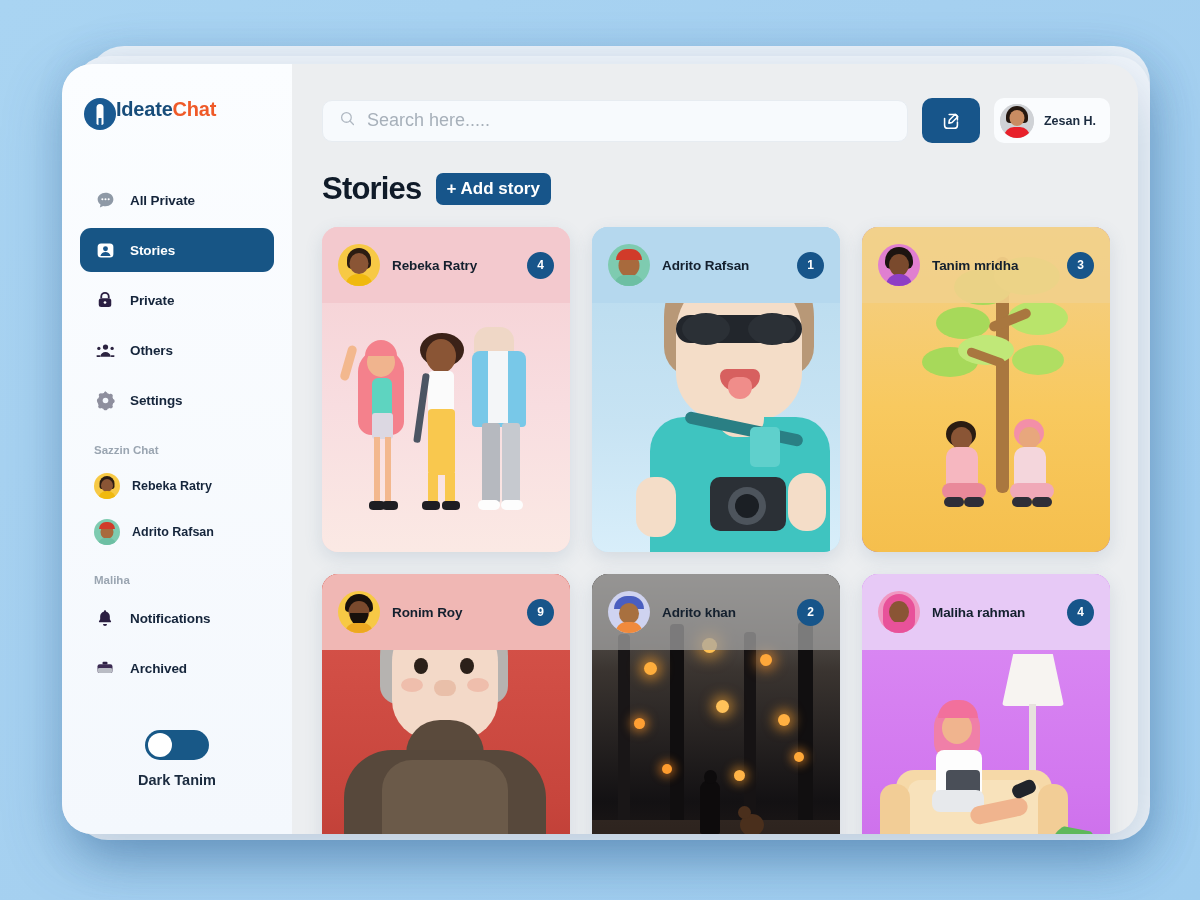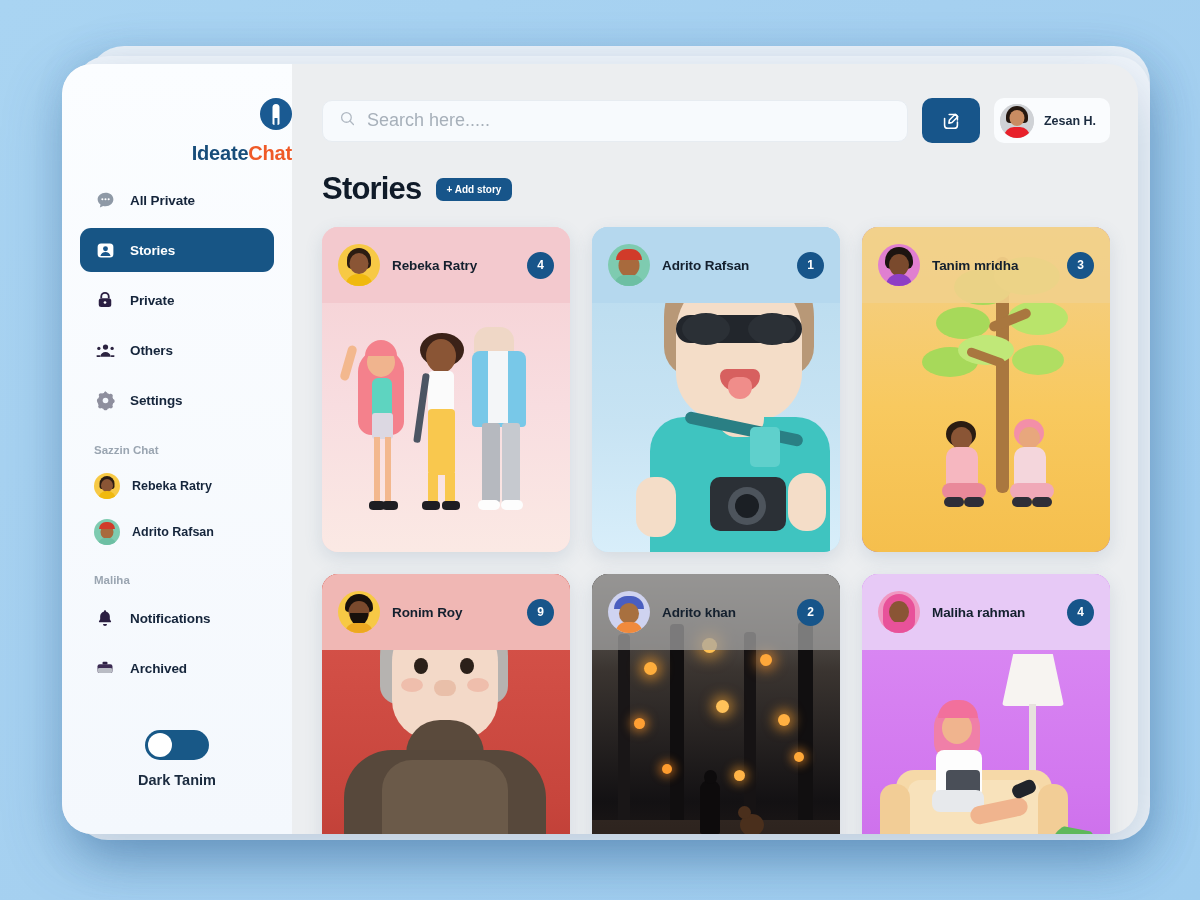--- a/index.html
+++ b/index.html
@@ -37,21 +37,21 @@
 
   
   .sidebar {
     width: 230px; flex: 0 0 230px; height: 100%;
     background: linear-gradient(180deg,#fbfdff 0%, #f4f8fd 100%);
     border-radius: 30px 0 0 30px;
     padding: 34px 0 0 0;
     position: relative;
     display: flex; flex-direction: column;
   }
-  .brand { display: flex; align-items: flex-end; gap: 12px; padding: 0 0 0 22px; height: 46px; flex-direction: column; }
+  .brand { display: flex; align-items: flex-start; padding: 0 0 0 22px; height: 46px; }
   .brand-logo {
     width: 32px; height: 32px; border-radius: 50%;
     background: #1a5a92; position: relative; flex: 0 0 32px;
   }
   .brand-logo:after {
     content: ""; position: absolute; left: 50%; top: 6px;
     transform: translateX(-50%);
     width: 7px; height: 21px; border-radius: 4px 4px 2px 2px;
     background: #fff;
   }
@@ -115,21 +115,21 @@
     height: 45px; background: #fafcfe; border-radius: 10px; padding: 0 14px 0 6px;
     display: flex; align-items: center; gap: 10px; cursor: pointer;
   }
   .profile .name { font-size: 12.5px; font-weight: 700; color: #1b2b3f; white-space: nowrap; }
   .p-av { width: 34px; height: 34px; border-radius: 50%; overflow: hidden; position: relative; background: #d8d8d8; }
 
   .page-head { display: flex; align-items: center; gap: 14px; margin: 28px 0 20px; }
   .page-title { font-size: 31px; font-weight: 800; color: #101b29; letter-spacing: -.8px; }
   .add-story {
     background: #17558a; color: #fff; border: 0; border-radius: 7px;
-    font-family: "Liberation Sans", sans-serif; font-size: 10px; font-weight: 700;
+    font-family: "Liberation Sans", sans-serif; font-size: 17px; font-weight: 700;
     padding: 6px 11px; cursor: pointer;
   }
 
   .grid { display: grid; grid-template-columns: repeat(3, 1fr); gap: 22px; }
   .card {
     height: 325px; border-radius: 16px; overflow: hidden; position: relative;
     box-shadow: 0 6px 18px rgba(80,110,140,.16); cursor: pointer;
   }
   .card-head {
     position: absolute; left: 0; right: 0; top: 0; height: 76px; z-index: 3;

